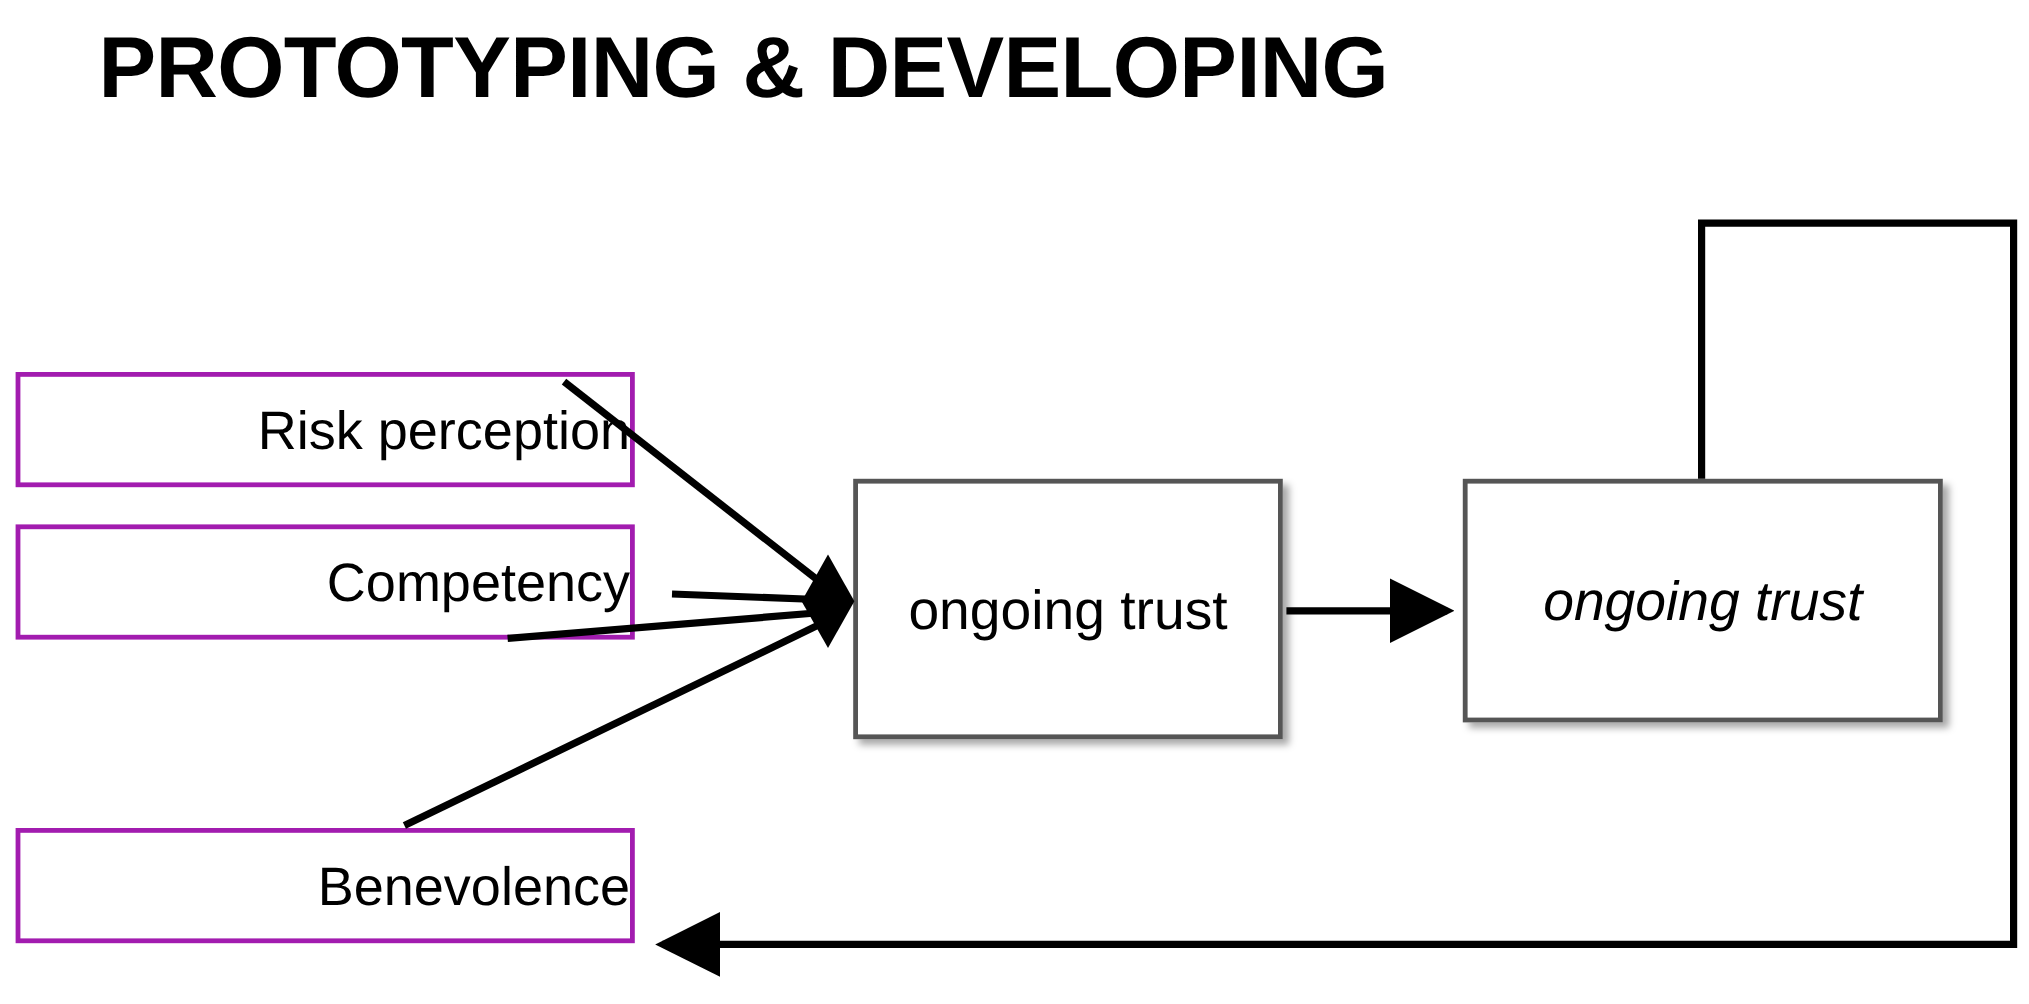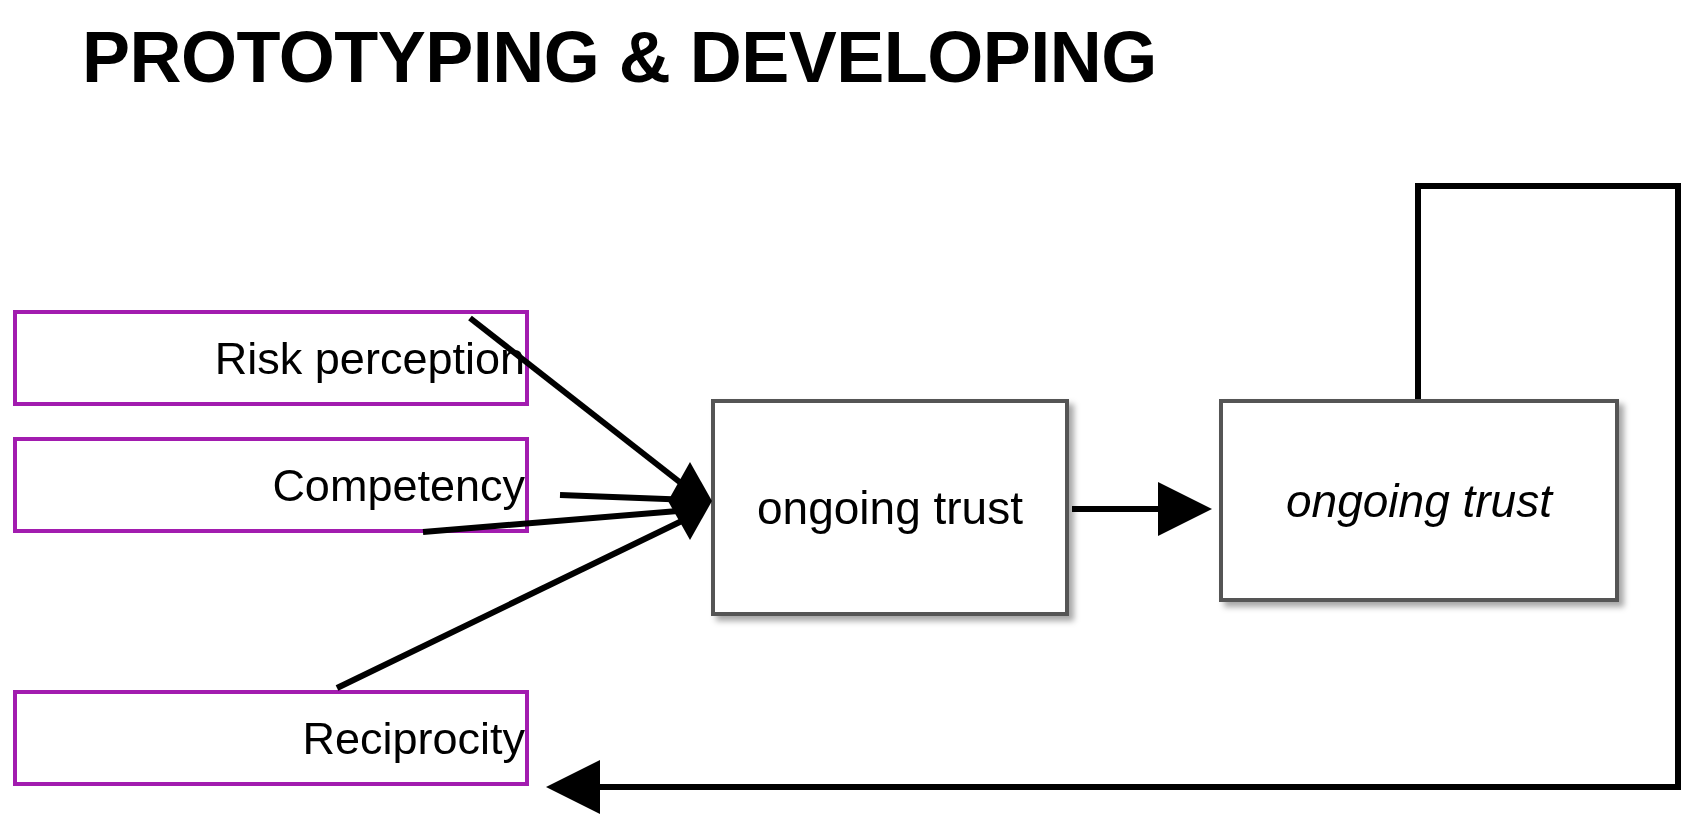--- a/index.html
+++ b/index.html
@@ -116,21 +116,21 @@
   <div class="attr-box" id="attr-box-0">
     <span class="attr-label">Risk perception</span>
   </div>
 
   <div class="attr-box" id="attr-box-1">
     <span class="attr-label">Competency</span>
   </div>
 
 
   <div class="attr-box" id="attr-box-3">
-    <span class="attr-label">Reciprocity</span>
+    <span class="attr-label">Benevolence</span>
   </div>
 
   <div class="process-box" id="initial-trust-box">
     <span class="process-label">ongoing trust</span>
   </div>
 
   <div class="process-box" id="ongoing-trust-box">
     <span class="process-label italic">ongoing trust</span>
   </div>
 

